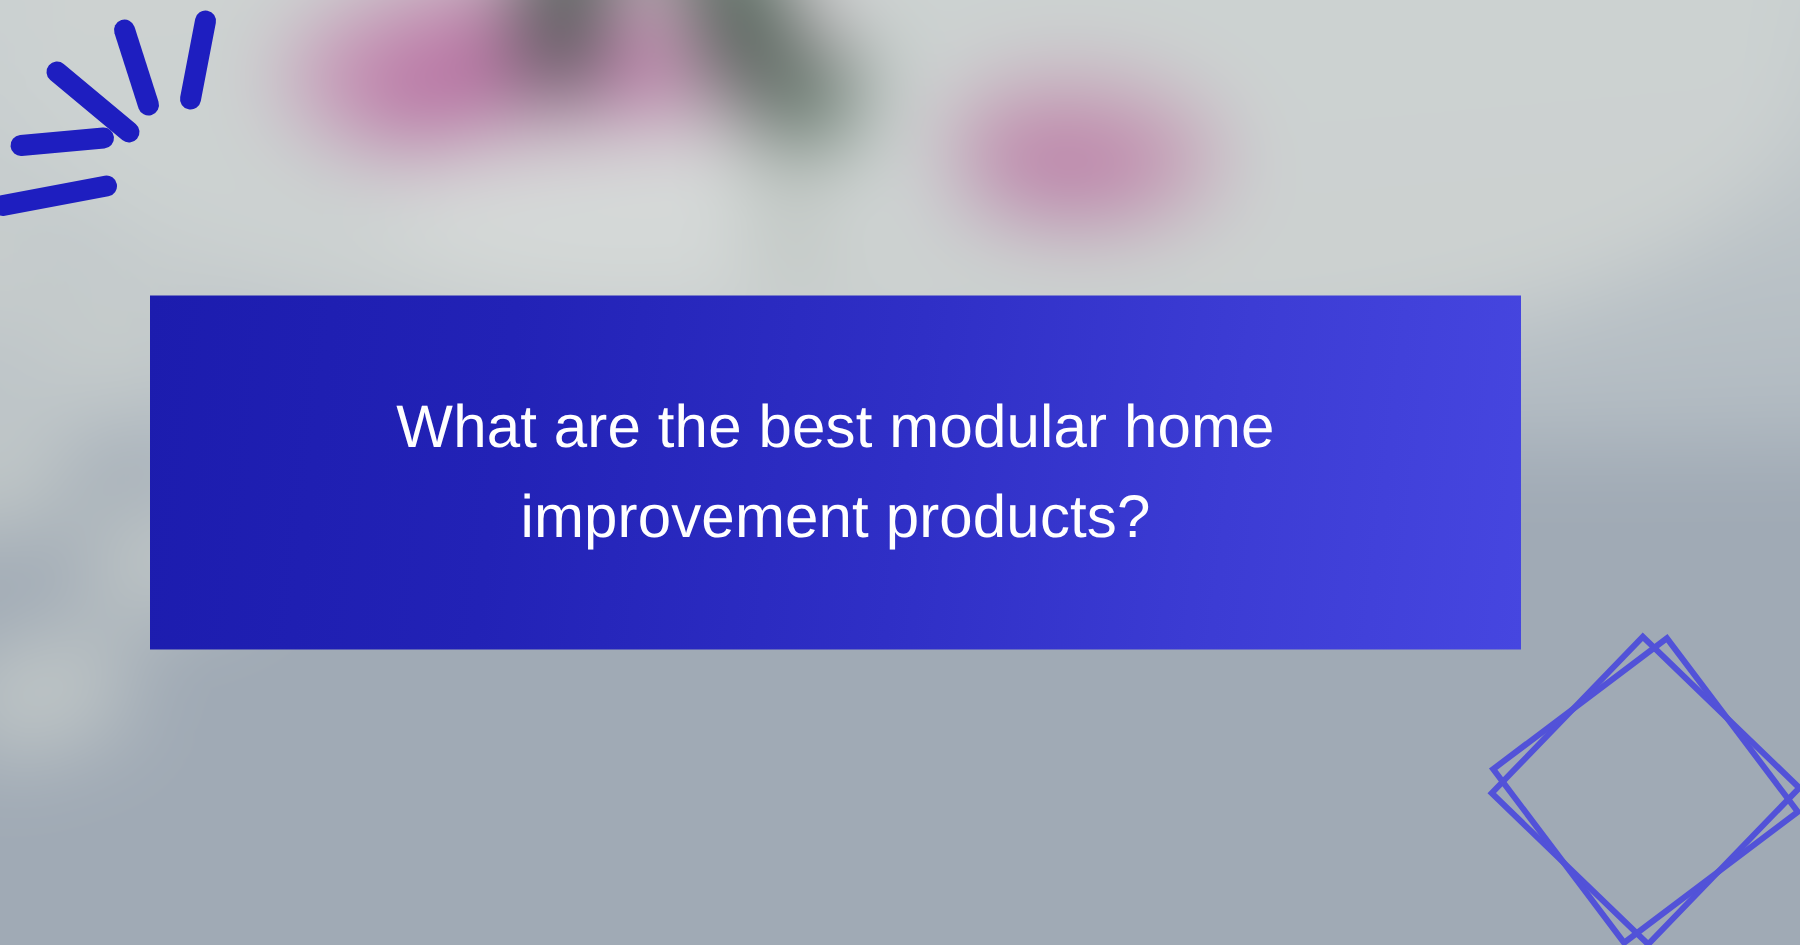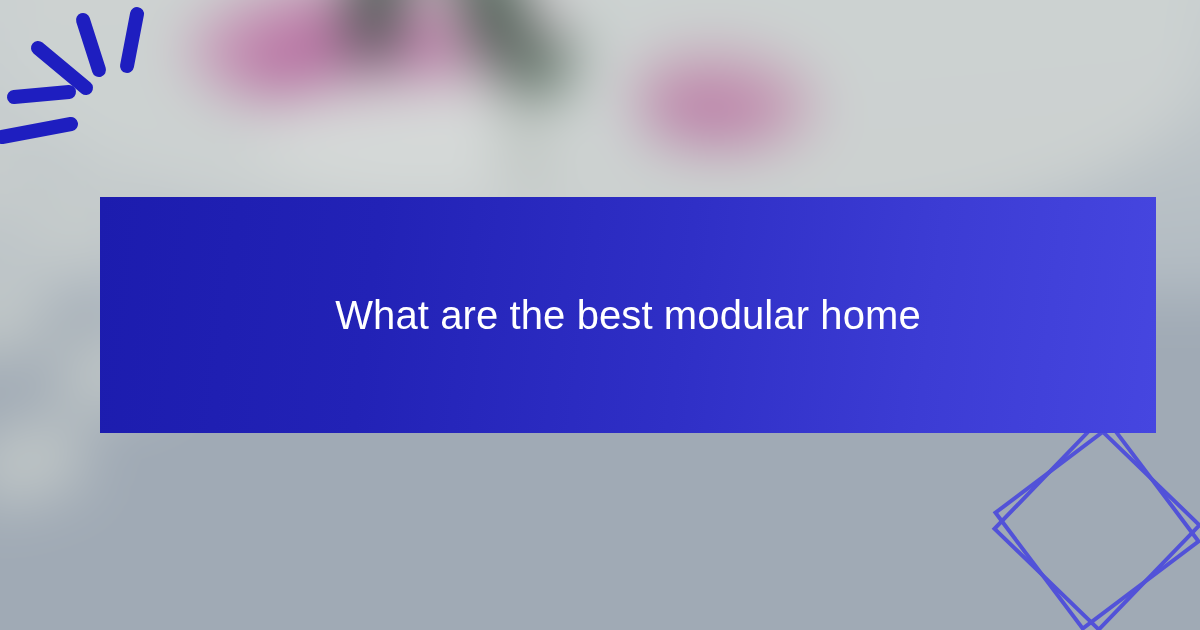--- a/index.html
+++ b/index.html
@@ -144,21 +144,21 @@
     left: 990px; top: 420px;
     width: 215px; height: 215px;
     overflow: visible;
   }
 
   
   .banner {
     position: absolute;
     left: 100px;
     top: 197px;
-    width: 1056px;
+    width: 914px;
     height: 236px;
     background: linear-gradient(97deg, #1c1cae 0%, #2222b6 26%, #2f2fc6 55%, #3c3cd4 78%, #4646e0 100%);
     display: flex;
     align-items: center;
     justify-content: center;
     box-sizing: border-box;
     padding: 0 70px;
   }
   .banner-title {
     color: #ffffff;
@@ -216,16 +216,16 @@
   </svg>
 
   <svg class="deco-squares" viewBox="0 0 215 215">
     <g id="squares-group" fill="none">
         <rect x="34.5" y="34.5" width="145" height="145" fill="none" stroke="#5252d8" stroke-width="4" transform="rotate(44 107 107)"></rect>
         <rect x="34.5" y="34.5" width="145" height="145" fill="none" stroke="#5252d8" stroke-width="4" transform="rotate(53 107 107)"></rect>
       </g>
   </svg>
 
   <div class="banner">
-    <h1 class="banner-title"><span>What are the best modular home</span><br></h1>
+    <h1 class="banner-title"><span>What are the best modular home</span><br><span>improvement products?</span></h1>
   </div>
 
 </div>
 
 </body></html>

